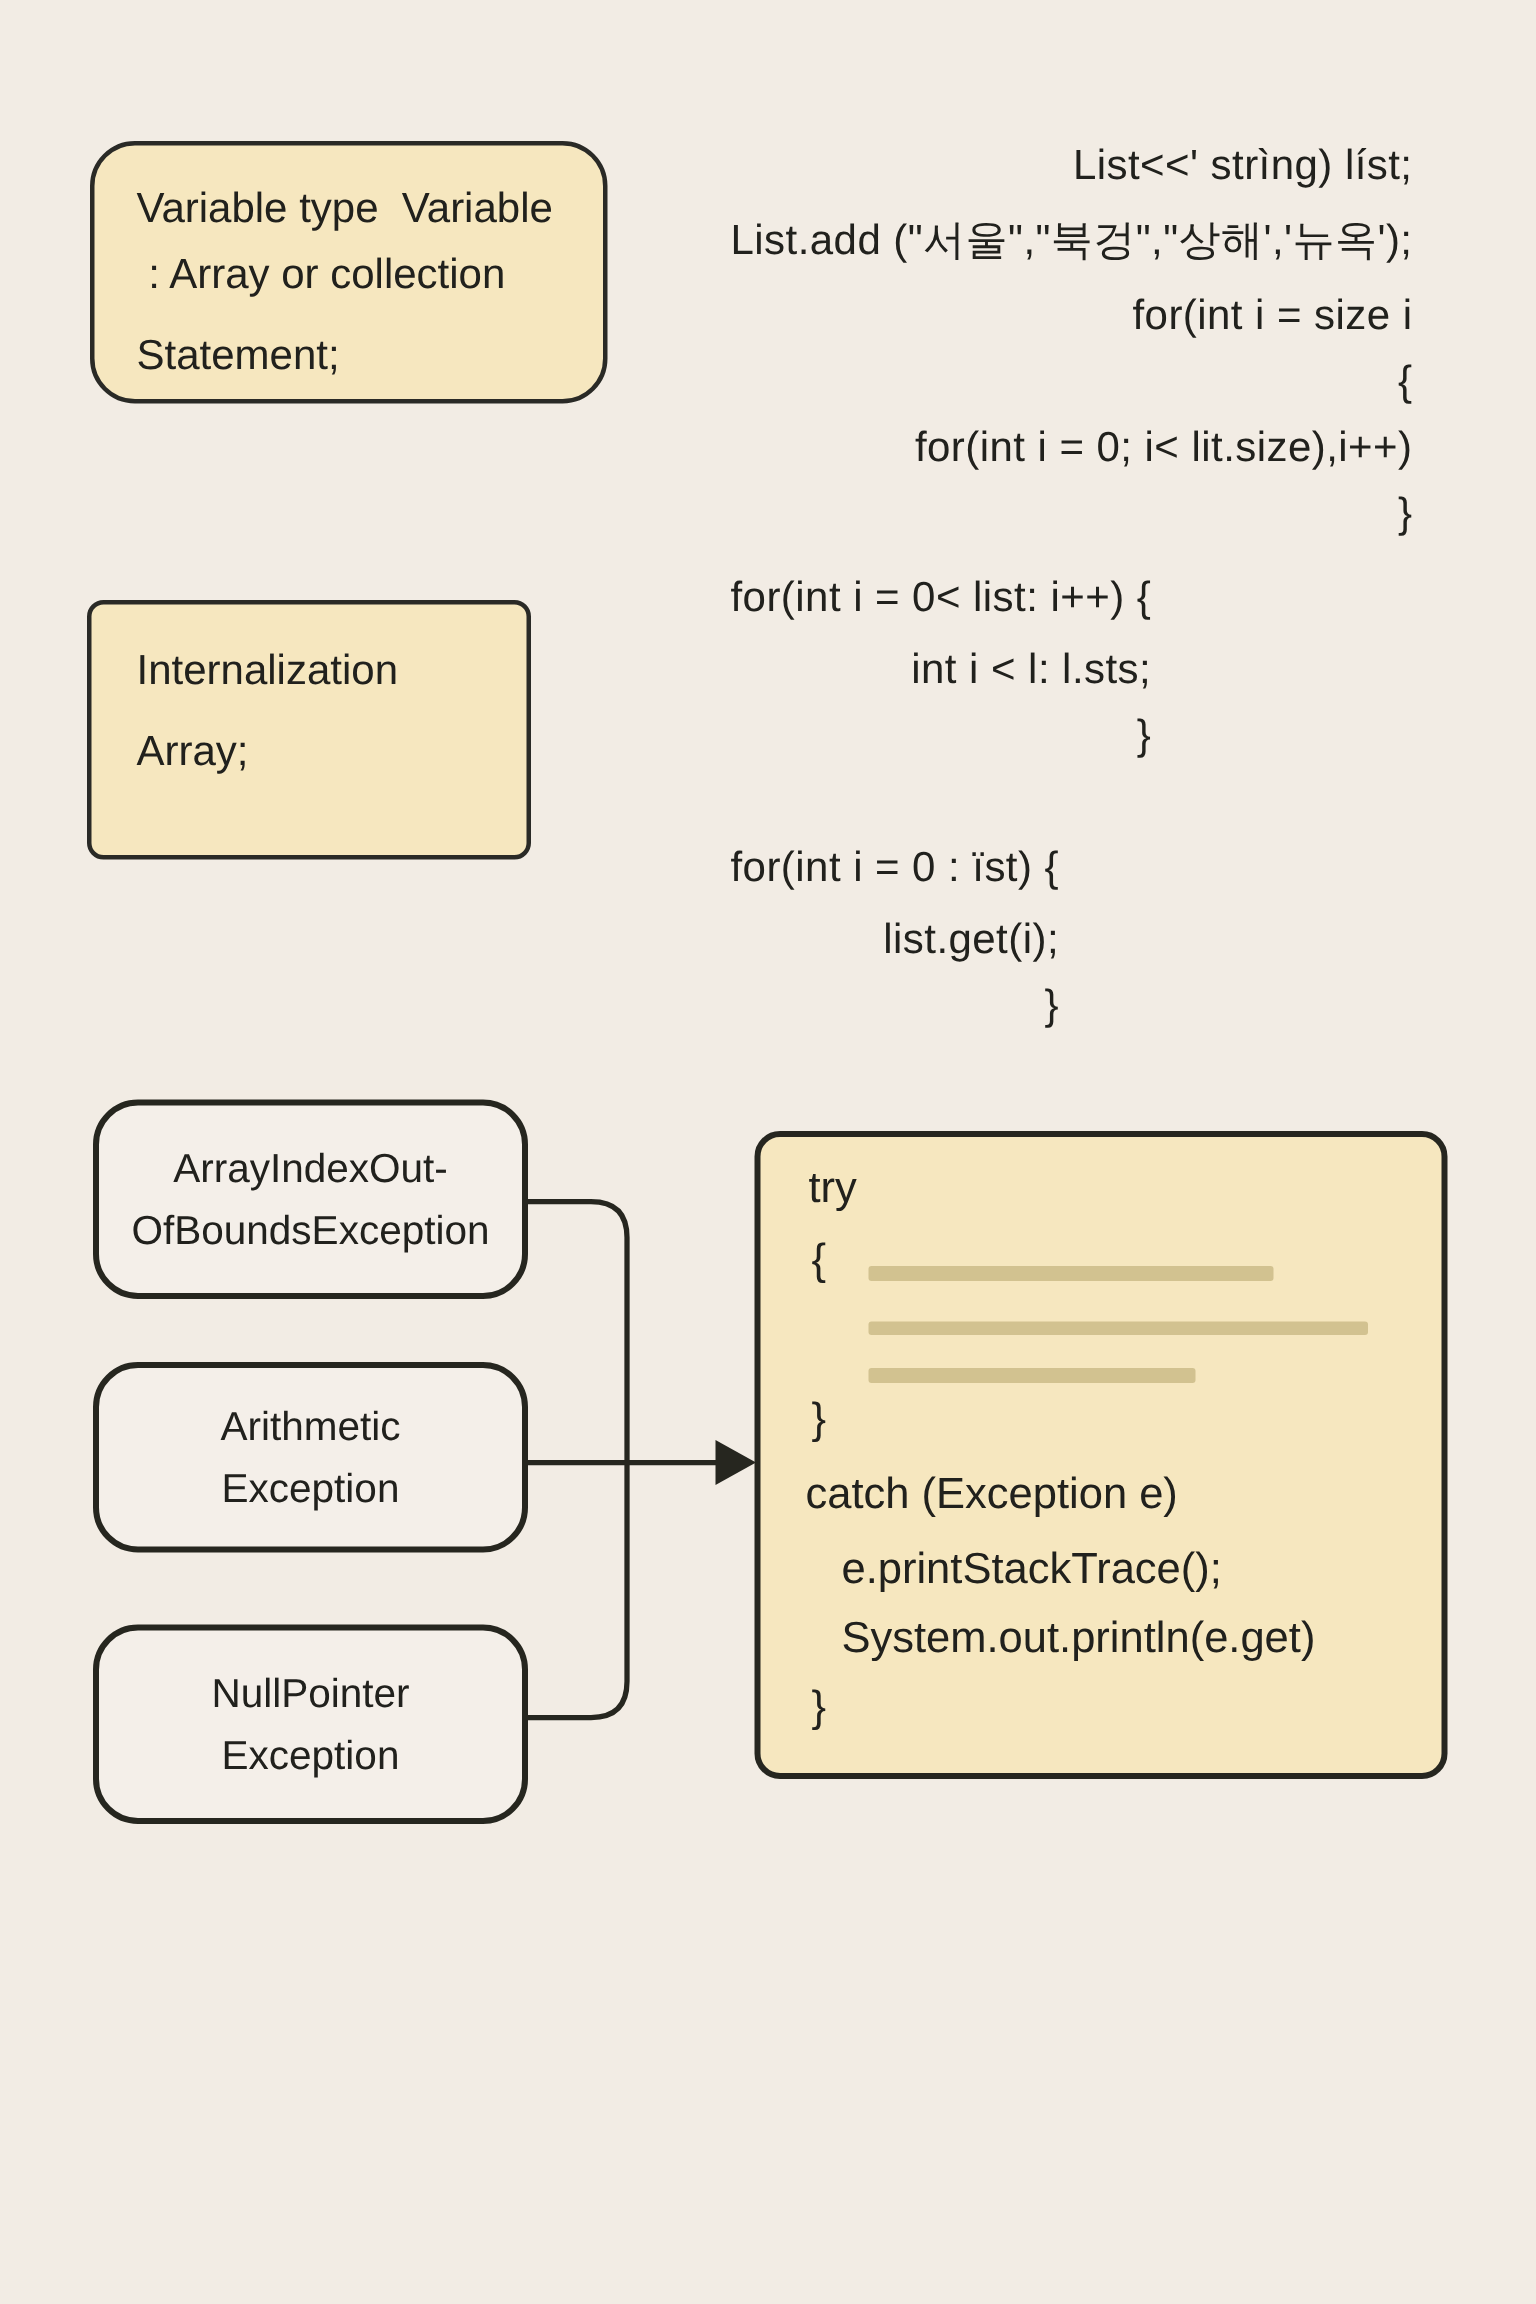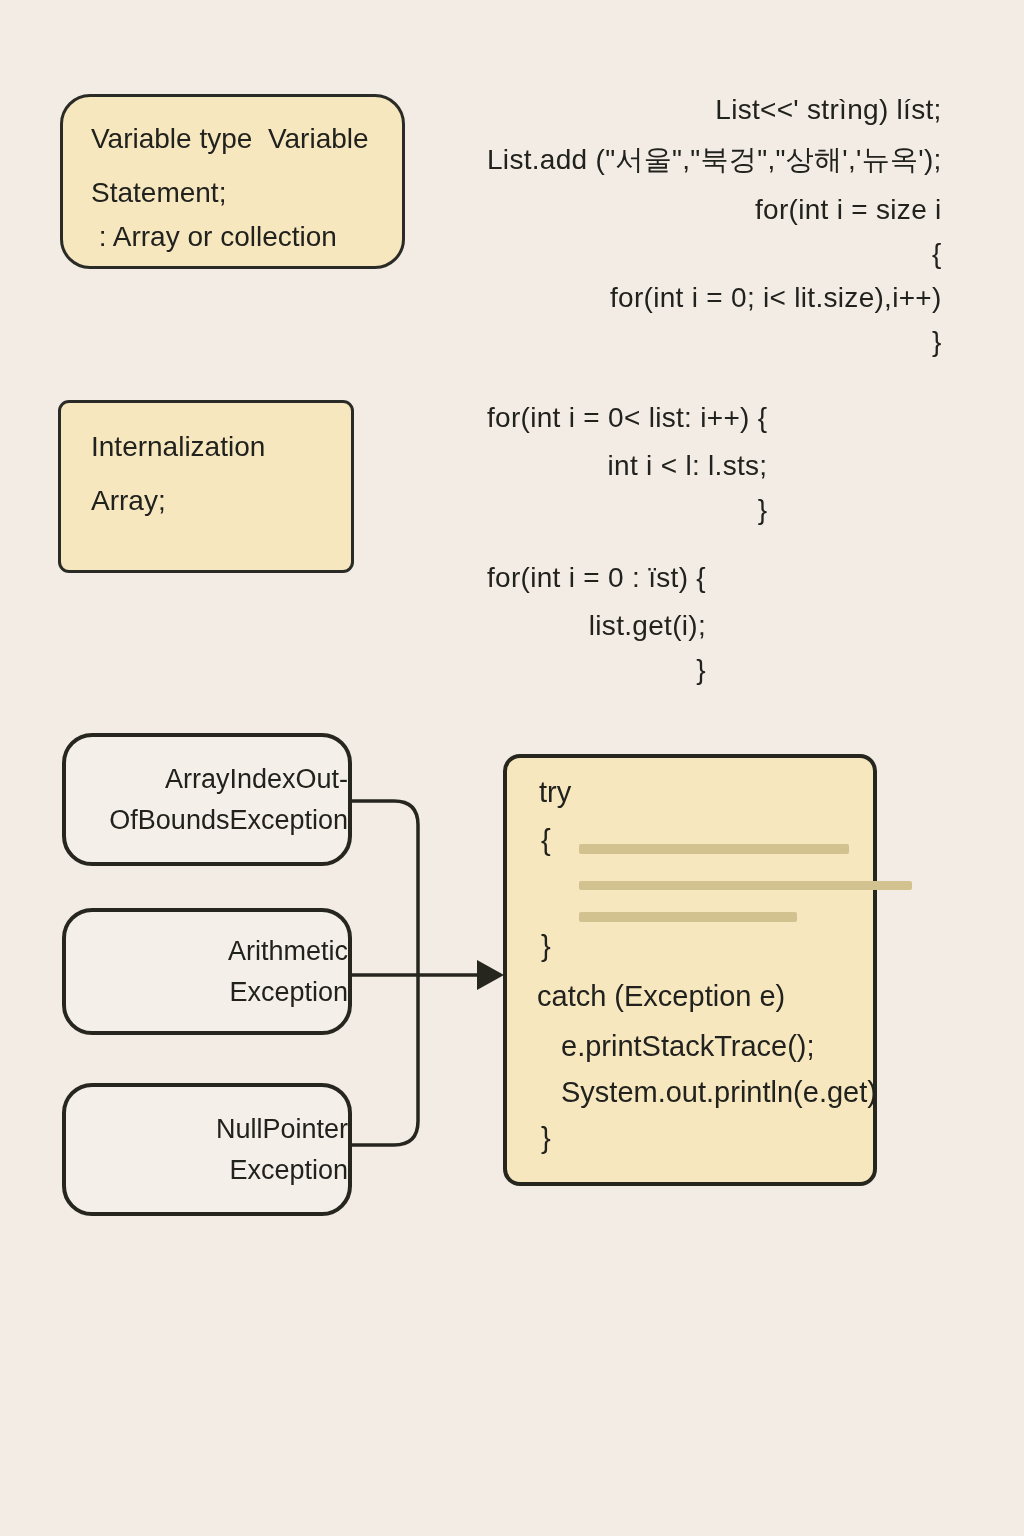--- a/index.html
+++ b/index.html
@@ -14,31 +14,31 @@
   #lb1{left:60px;top:94px;width:345px;height:175px;padding:20px 0 0 28px;border-radius:30px;}
   #lb2{left:58px;top:400px;width:296px;height:173px;padding:22px 0 0 30px;}
   .lb-line{line-height:44px;white-space:pre;}
   .gap-top{margin-top:10px;}
 
   .code{position:absolute;font-size:28px;letter-spacing:0.3px;text-align:right;}
   .cl{line-height:44px;white-space:pre;}
   .mb6{margin-bottom:6px;}
   .mb4{margin-bottom:4px;}
   #cb1{left:487px;top:88px;}
-  #cb2{left:487px;top:396px;}
+  #cb2{left:487px;top:376px;}
   #cb3{left:487px;top:556px;}
 
   .node{position:absolute;left:62px;width:290px;background:#f4efe9;border:4px solid #26261f;
         border-radius:30px;box-sizing:border-box;display:flex;flex-direction:column;
-        align-items:flex-end;justify-content:center;text-align:center;font-size:27px;line-height:41px;}
+        align-items:center;justify-content:center;text-align:center;font-size:27px;line-height:41px;}
   #nodeA{top:733px;height:133px;}
   #nodeB{top:908px;height:127px;}
   #nodeC{top:1083px;height:133px;}
 
-  .try-box{position:absolute;left:503px;top:754px;width:374px;height:432px;background:#f6e7bf;
+  .try-box{position:absolute;left:503px;top:754px;width:462px;height:432px;background:#f6e7bf;
            border:4px solid #26261f;border-radius:17px;box-sizing:border-box;font-size:29px;}
   .tl{position:absolute;white-space:pre;}
   #tl-try{left:32px;top:18px;}
   #tl-open{left:34px;top:66px;}
   #tl-close1{left:34px;top:172px;}
   #tl-catch{left:30px;top:222px;}
   #tl-s1{left:54px;top:272px;}
   #tl-s2{left:54px;top:318px;}
   #tl-close2{left:34px;top:364px;}
   .bar{position:absolute;background:#d2c290;border-radius:2px;}
@@ -52,22 +52,22 @@
 <div class="page">
 
   <svg class="connectors" width="1024" height="1536" viewBox="0 0 1024 1536">
     <path d="M352 801 L394 801 Q418 801 418 825 L418 1121 Q418 1145 394 1145 L352 1145"></path>
     <line x1="352" y1="975" x2="480" y2="975"></line>
     <polygon points="477,960 477,990 504,975"></polygon>
   </svg>
 
   <div class="label-box" id="lb1">
     <div class="lb-line">Variable type  Variable</div>
+    <div class="lb-line"> : Array or collection</div>
     <div class="lb-line gap-top">Statement;</div>
-    <div class="lb-line"> : Array or collection</div>
   </div>
 
   <div class="code" id="cb1">
     <div class="cl mb6">List&lt;&lt;' strìng) líst;</div>
     <div class="cl mb6">List.add ("서울","북겅","상해','뉴옥');</div>
     <div class="cl">for(int i = size i</div>
     <div class="cl">{</div>
     <div class="cl">   for(int i = 0; i&lt; lit.size),i++)</div>
     <div class="cl">}</div>
   </div>

